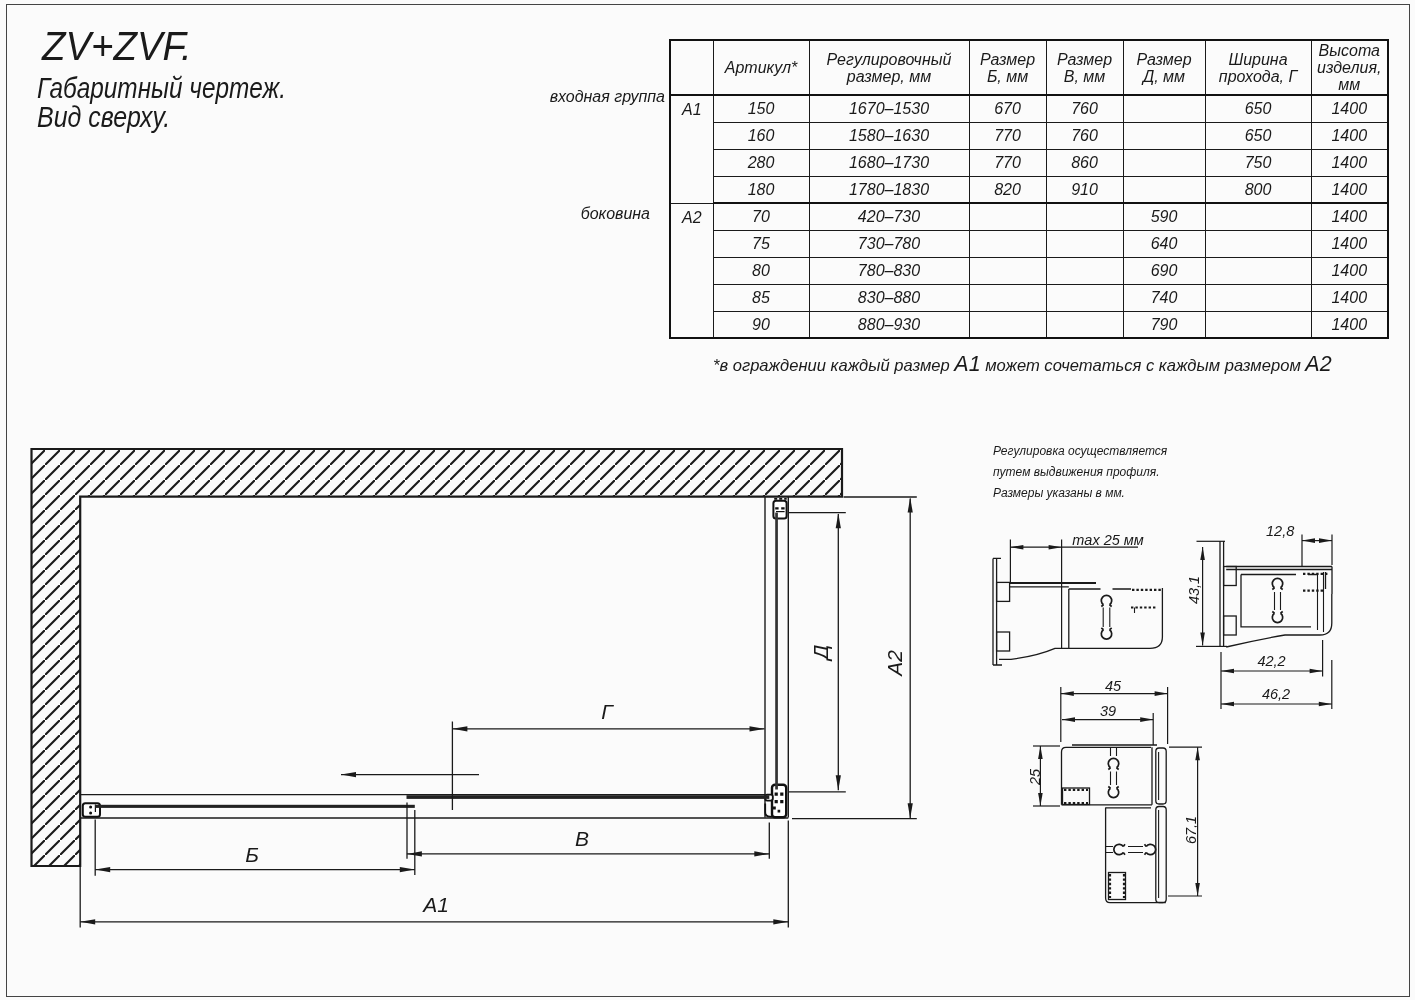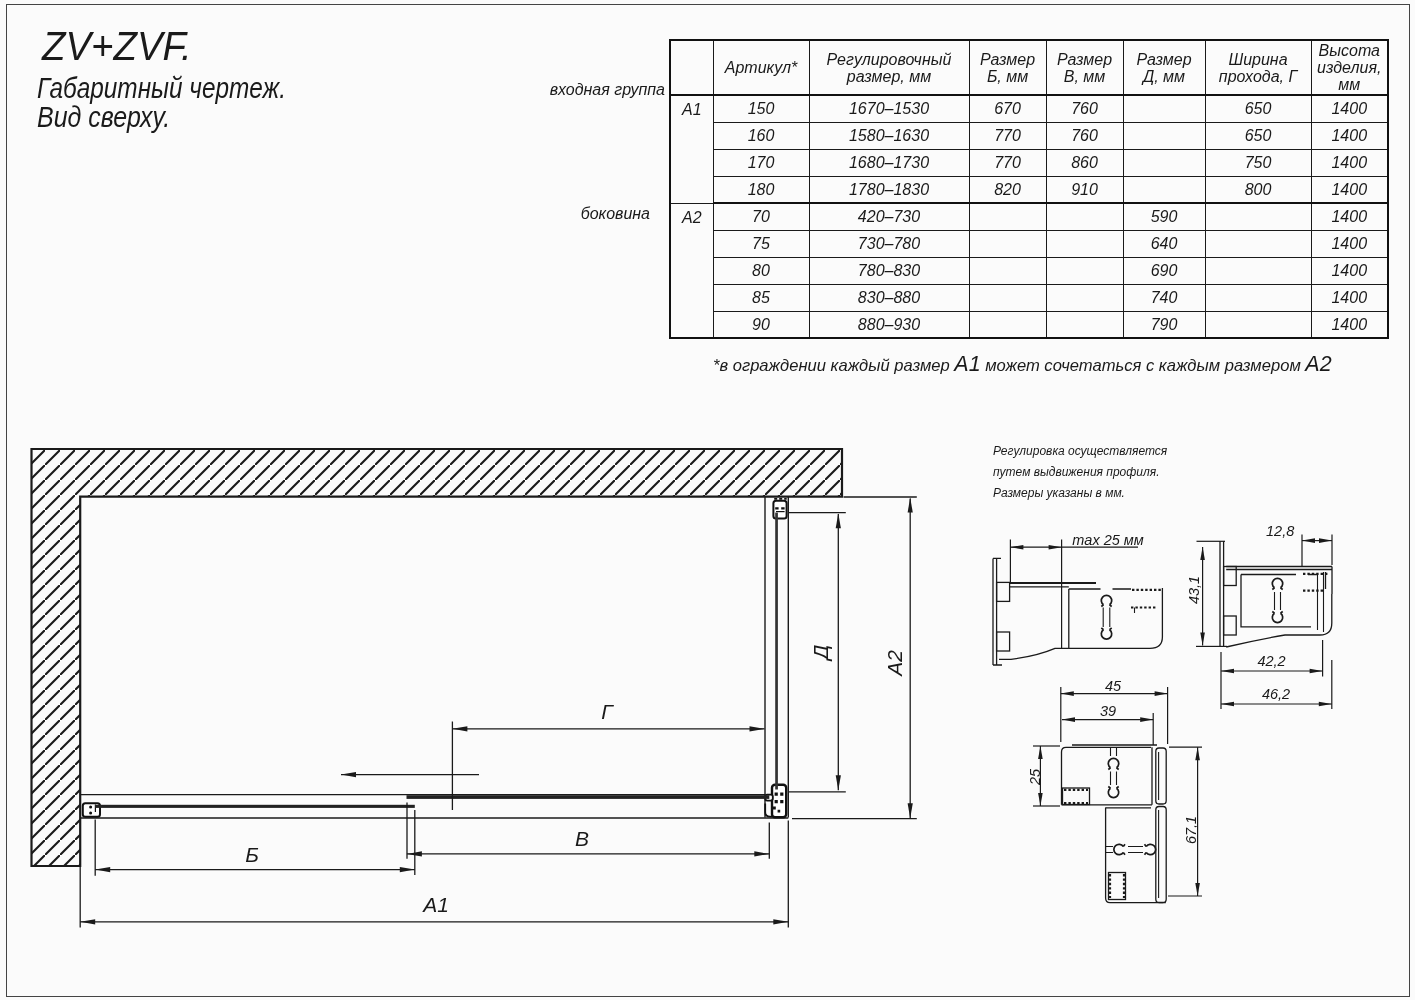--- a/index.html
+++ b/index.html
@@ -3,21 +3,21 @@
 <meta charset="utf-8">
 <style>
 html,body{margin:0;padding:0;}
 body{width:1415px;height:1000px;background:#fbfbfb;font-family:"Liberation Sans",sans-serif;position:relative;overflow:hidden;color:#1a1a1a;}
 .abs{position:absolute;}
 .it{font-style:italic;}
 #frame{position:absolute;left:6px;top:4px;width:1402px;height:991px;border:1px solid #444;}
 #t1{left:42px;top:24px;font-size:40px;transform:scaleX(0.96);transform-origin:0 0;}
 #t2{left:37px;top:72px;font-size:29px;transform:scaleX(0.84);transform-origin:0 0;}
 #t3{left:37px;top:101px;font-size:29px;transform:scaleX(0.86);transform-origin:0 0;}
-#lbl1{left:365px;top:81px;width:300px;font-size:16px;text-align:right;}
+#lbl1{left:365px;top:88px;width:300px;font-size:16px;text-align:right;}
 #lbl2{left:350px;top:205px;width:300px;font-size:16px;text-align:right;}
 #tblwrap{left:669px;top:39px;}
 table{border-collapse:collapse;table-layout:fixed;}
 td{border:1.4px solid #1a1a1a;font-size:16px;font-style:italic;text-align:center;vertical-align:middle;padding:0;height:27px;line-height:17px;box-sizing:border-box;}
 tr.hdr td{height:55px;}
 table{border:2px solid #111;}
 tr.hdr td{border-bottom:2.5px solid #111;}
 tr.sep td{border-bottom:2.5px solid #111;margin-left:15px;}
 #fnote{left:713px;top:351px;font-size:17px;transform:scaleX(0.976);transform-origin:0 0;}
 #fnote .big{font-size:22px;}
@@ -68,21 +68,21 @@
 <tr>
           <td>160</td>
           <td>1580–1630</td>
           <td>770</td>
           <td>760</td>
           <td></td>
           <td>650</td>
           <td>1400</td>
         </tr>
 <tr>
-          <td>170</td>
+          <td>280</td>
           <td>1680–1730</td>
           <td>770</td>
           <td>860</td>
           <td></td>
           <td>750</td>
           <td>1400</td>
         </tr>
 <tr class="sep">
           <td>180</td>
           <td>1780–1830</td>

